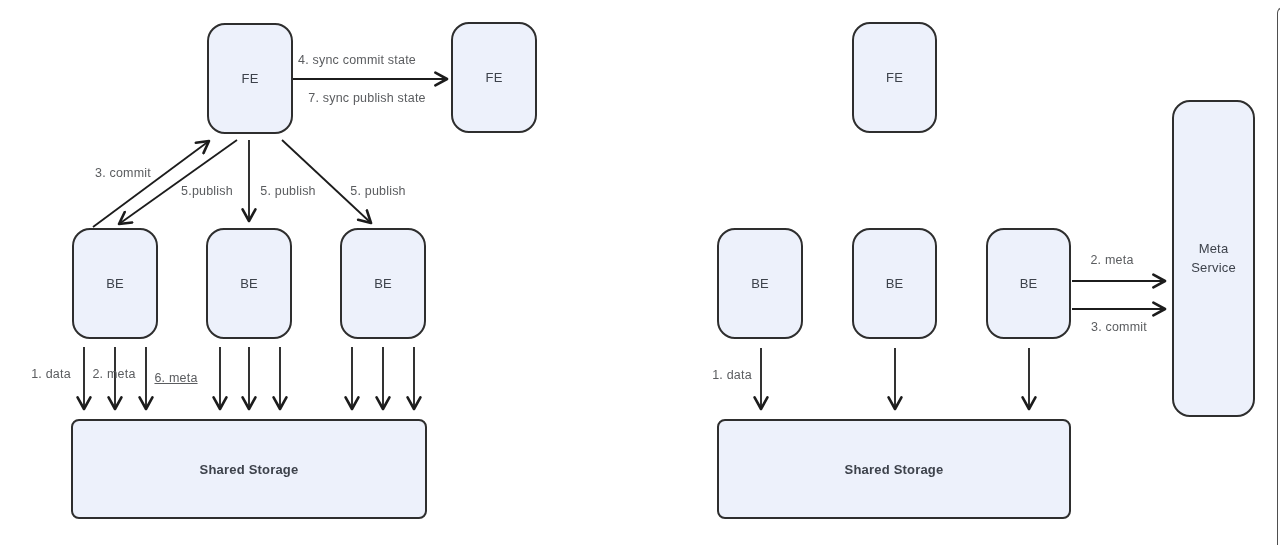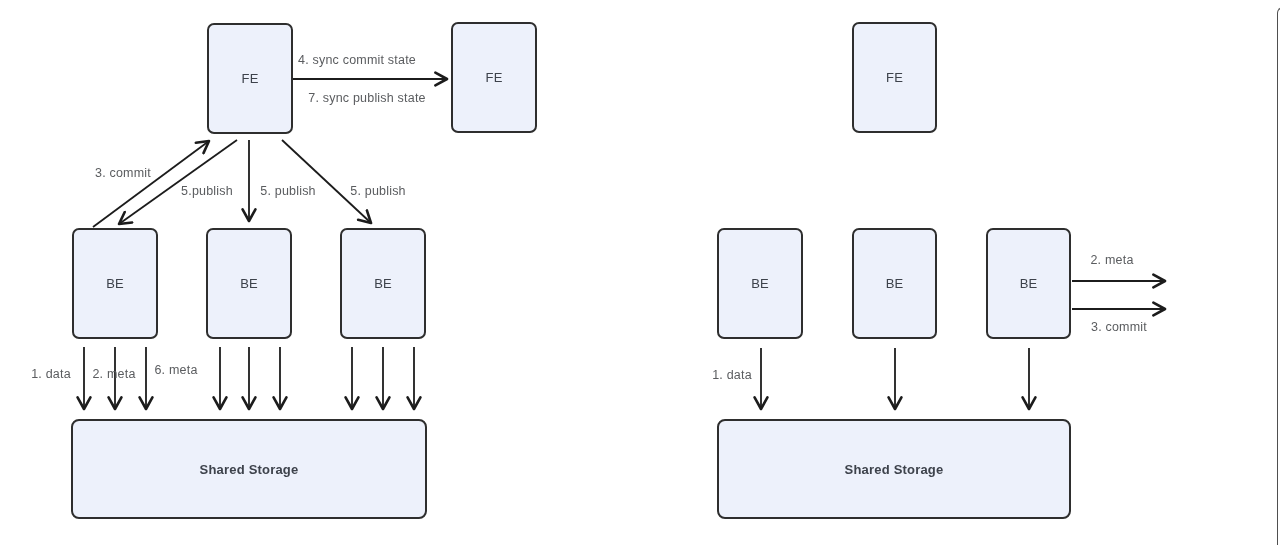--- a/index.html
+++ b/index.html
@@ -18,21 +18,21 @@
     position: absolute;
     left: 0; top: 0;
     width: 1280px; height: 545px;
     pointer-events: none;
   }
   .node {
     position: absolute;
     box-sizing: border-box;
     background: #edf1fb;
     border: 2px solid #2e2e2e;
-    border-radius: 7px;
+    border-radius: 18px;
     display: flex;
     align-items: center;
     justify-content: center;
     color: #3d424b;
     font-size: 13px;
     letter-spacing: 0.2px;
   }
   .node.storage { border-radius: 8px; font-weight: bold; }
   .node.tall .node-label { width: 58px; text-align: center; line-height: 1.4; }
   .edge-label {
@@ -120,33 +120,36 @@
   </div>
   <div class="node" style="left:717px; top:228px; width:86px; height:111px;">
     <span class="node-label">BE</span>
   </div>
   <div class="node" style="left:852px; top:228px; width:85px; height:111px;">
     <span class="node-label">BE</span>
   </div>
   <div class="node" style="left:986px; top:228px; width:85px; height:111px;">
     <span class="node-label">BE</span>
   </div>
+  <div class="node tall" style="left:1172px; top:100px; width:83px; height:317px;">
+    <span class="node-label">Meta Service</span>
+  </div>
   <div class="node storage" style="left:717px; top:419px; width:354px; height:100px;">
     <span class="node-label">Shared Storage</span>
   </div>
 
   <div class="edge-label" style="left:357px; top:60px;">4. sync commit state</div>
   <div class="edge-label" style="left:367px; top:98px;">7. sync publish state</div>
   <div class="edge-label" style="left:123px; top:173px;">3. commit</div>
   <div class="edge-label" style="left:207px; top:191px;">5.publish</div>
   <div class="edge-label" style="left:288px; top:191px;">5. publish</div>
   <div class="edge-label" style="left:378px; top:191px;">5. publish</div>
   <div class="edge-label" style="left:51px;  top:374px;">1. data</div>
   <div class="edge-label" style="left:114px; top:374px;">2. meta</div>
-  <div class="edge-label" style="left:176px; top:370px;">6. meta</div>
+  <div class="edge-label" style="left:176px; top:378px;text-decoration:underline;">6. meta</div>
 
   <div class="edge-label" style="left:732px;  top:375px;">1. data</div>
   <div class="edge-label" style="left:1112px; top:260px;">2. meta</div>
   <div class="edge-label" style="left:1119px; top:327px;">3. commit</div>
 
   <div class="right-panel-edge"></div>
 
 </div>
 
 </body></html>

